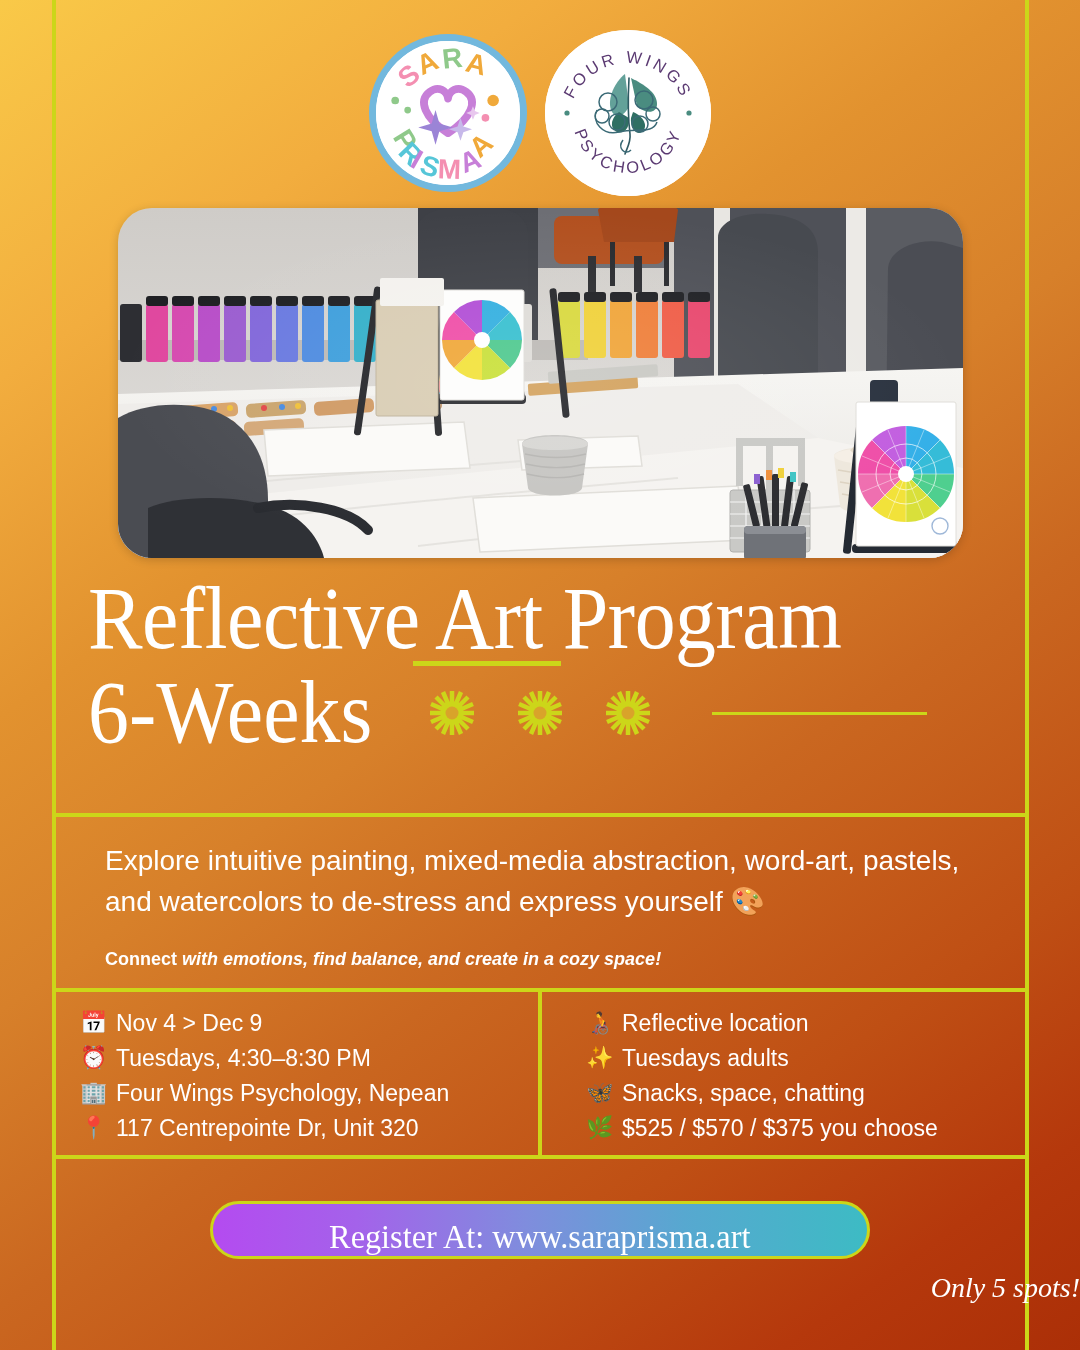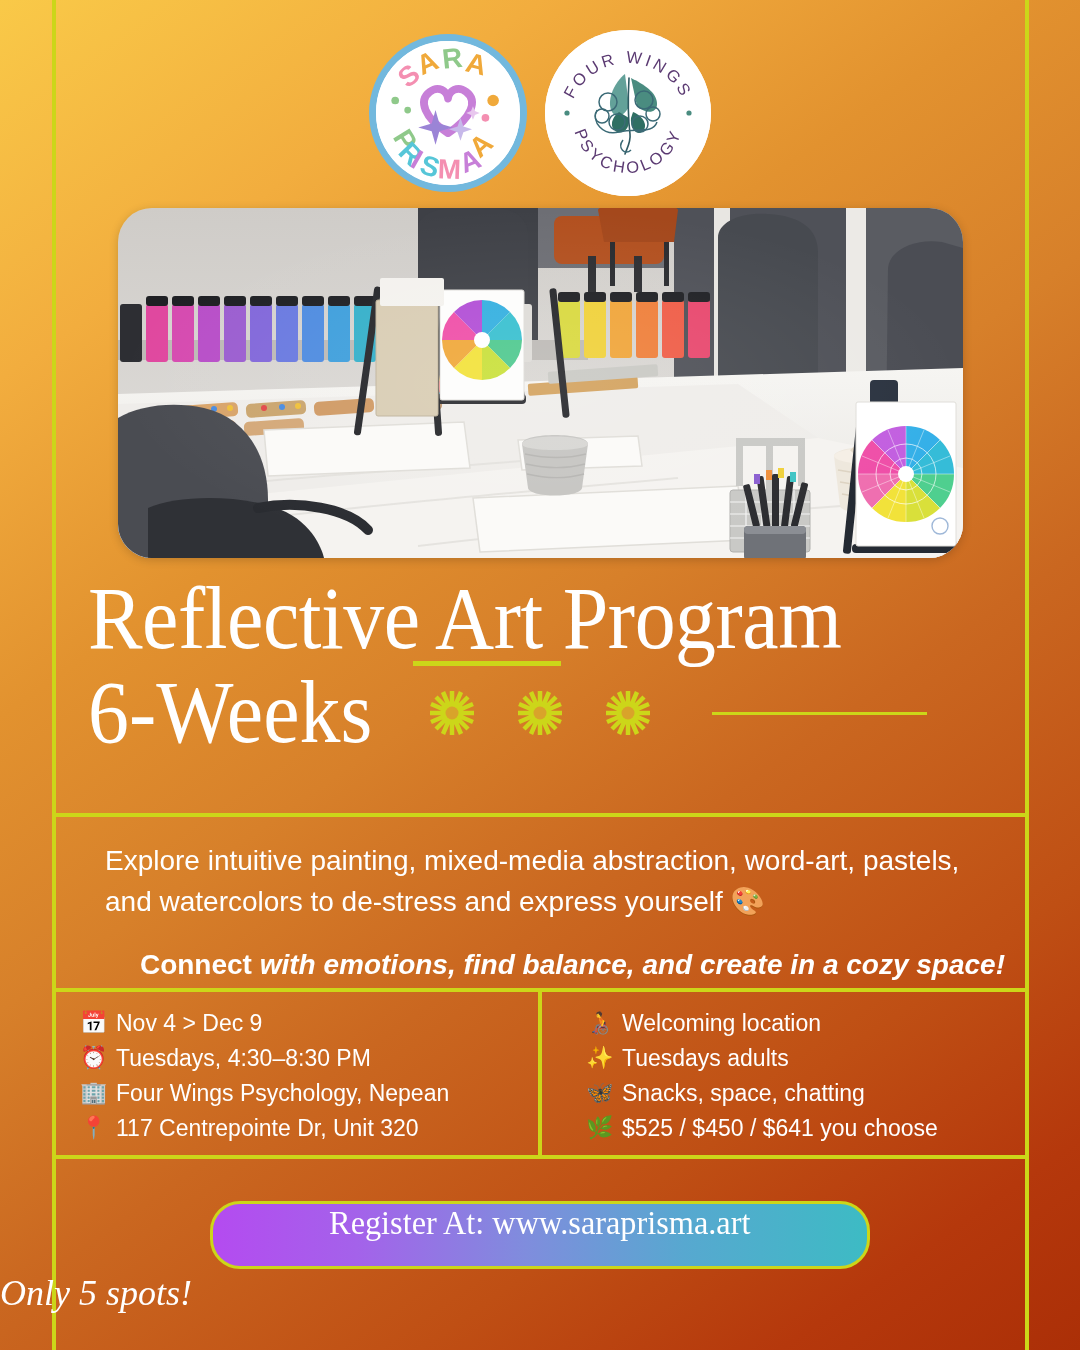--- a/index.html
+++ b/index.html
@@ -161,24 +161,23 @@
     width: 900px;
   }
   .desc-body {
     font-size: 28px;
     line-height: 1.48;
     color: #ffffff;
     font-weight: 400;
   }
   .desc-emph {
     margin-top: 26px;
-    font-size: 28px;
+    font-size: 18px;
     color: #ffffff;
     font-weight: bold;
-    text-align: right;
   }
   .desc-emph .ital { font-style: italic; }
 
   
   .details {
     position: absolute;
     left: 52px;
     top: 992px;
     width: 977px;
     height: 163px;
@@ -209,45 +208,45 @@
     color: #ffffff;
     white-space: nowrap;
   }
 
   
   .register {
     position: absolute;
     left: 210px;
     top: 1201px;
     width: 660px;
-    height: 68px;
+    height: 58px;
     border-radius: 30px;
     border: 3px solid #ccd619;
     box-sizing: border-box;
     background: linear-gradient(90deg, #b44bf0 0%, #a462ea 22%, #7f8ddd 48%, #57a8d0 72%, #3dbbc4 100%);
     display: flex;
-    align-items: flex-start;
+    align-items: flex-end;
     justify-content: center;
   }
   .register-text {
     font-family: "Liberation Serif", serif;
     font-size: 34px;
     color: #ffffff;
     transform: scaleX(0.95);
   }
 
   .spots {
     position: absolute;
     left: 0;
     right: 0;
     top: 1272px;
-    text-align: left;
+    text-align: right;
     font-family: "Liberation Serif", serif;
     font-style: italic;
-    font-size: 36px;
+    font-size: 28px;
     color: #ffffff;
   }
 </style>
 </head>
 <body>
 
 <div class="poster">
 
   <div class="frame-line left"></div>
   <div class="frame-line right"></div>
@@ -628,33 +627,33 @@
       </div>
       <div class="det-row">
         <span class="det-ico">📍</span>
         <span class="det-txt">117 Centrepointe Dr, Unit 320</span>
       </div>
     </div>
 
     <div class="det-col right">
       <div class="det-row">
         <span class="det-ico">🧑‍🦽</span>
-        <span class="det-txt">Welcoming location</span>
+        <span class="det-txt">Reflective location</span>
       </div>
       <div class="det-row">
         <span class="det-ico">✨</span>
         <span class="det-txt">Tuesdays adults</span>
       </div>
       <div class="det-row">
         <span class="det-ico">🦋</span>
         <span class="det-txt">Snacks, space, chatting</span>
       </div>
       <div class="det-row">
         <span class="det-ico">🌿</span>
-        <span class="det-txt">$525 / $450 / $641 you choose</span>
+        <span class="det-txt">$525 / $570 / $375 you choose</span>
       </div>
     </div>
 
   </div>
 
   <div class="register">
     <span class="register-text">Register At: www.saraprisma.art</span>
   </div>
 
   <div class="spots">Only 5 spots!</div>

